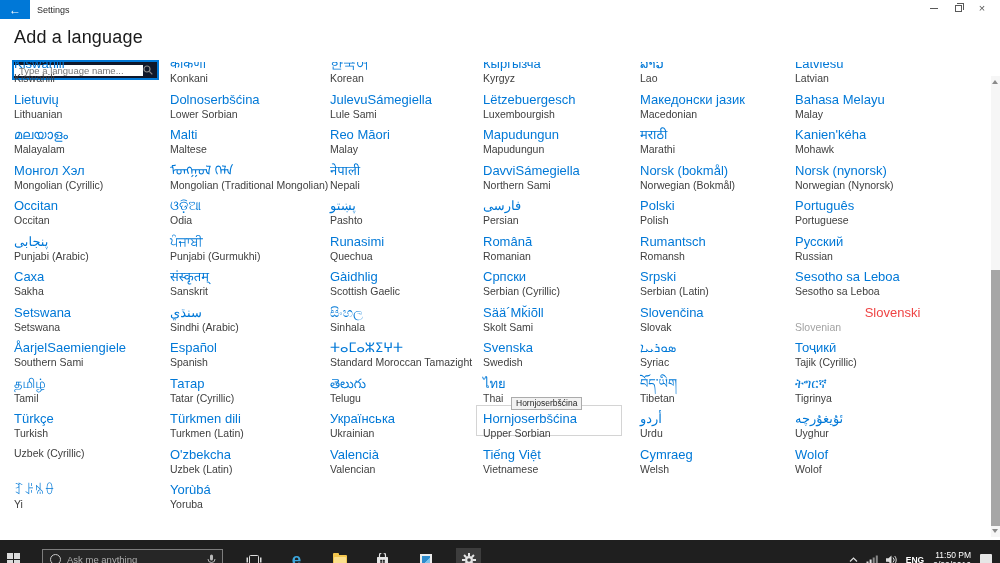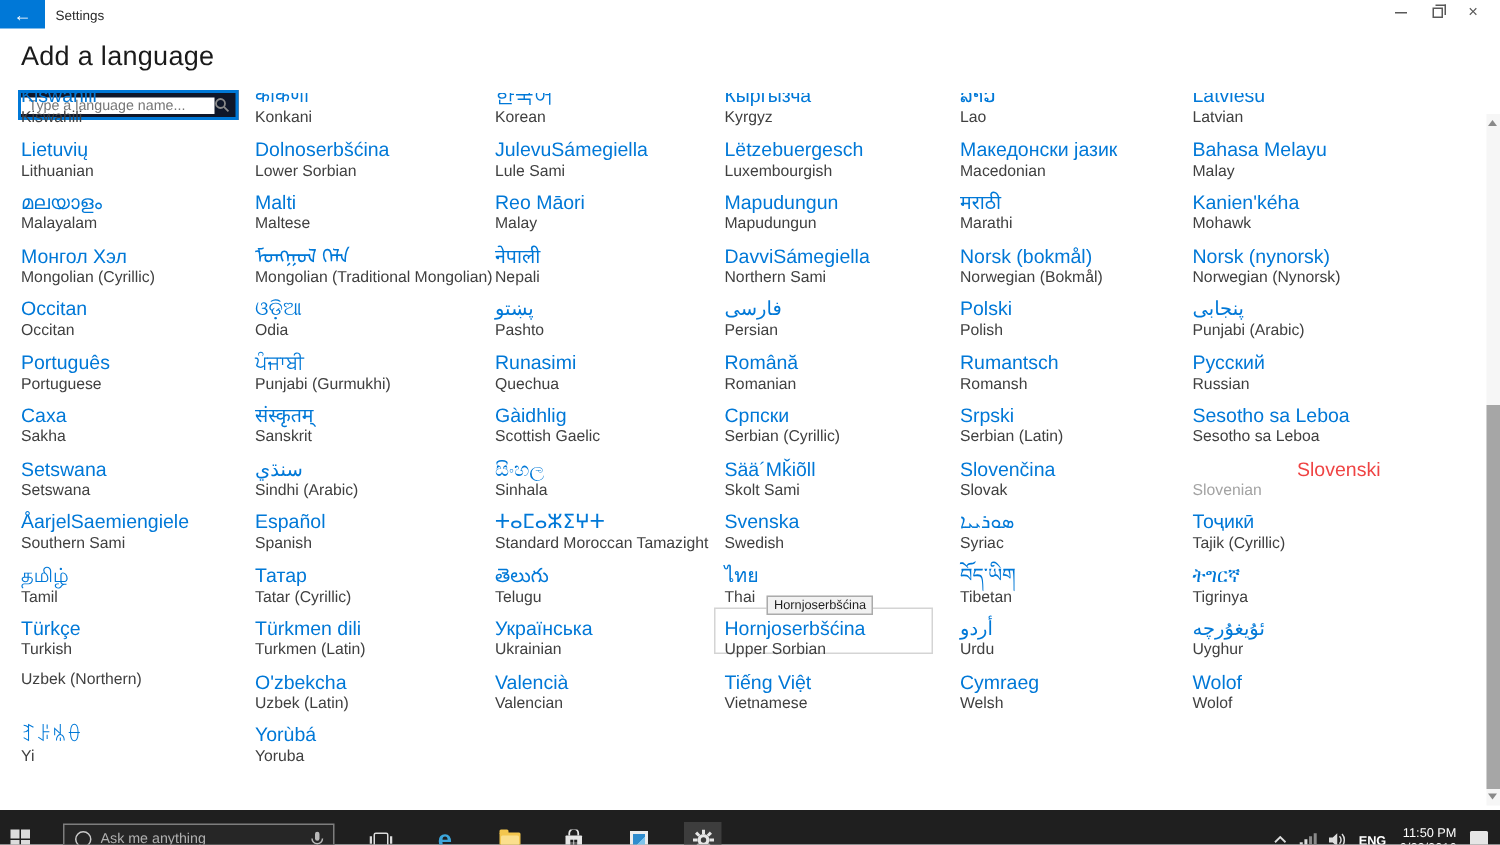--- a/index.html
+++ b/index.html
@@ -223,26 +223,26 @@
       </div>
       <div class="cell">
         <div class="native">فارسی</div>
         <div class="english">Persian</div>
       </div>
       <div class="cell">
         <div class="native">Polski</div>
         <div class="english">Polish</div>
       </div>
       <div class="cell">
+        <div class="native">Português</div>
+        <div class="english">Portuguese</div>
+      </div>
+      <div class="cell">
         <div class="native">پنجابی</div>
         <div class="english">Punjabi (Arabic)</div>
-      </div>
-      <div class="cell">
-        <div class="native">Português</div>
-        <div class="english">Portuguese</div>
       </div>
       <div class="cell">
         <div class="native">ਪੰਜਾਬੀ</div>
         <div class="english">Punjabi (Gurmukhi)</div>
       </div>
       <div class="cell">
         <div class="native">Runasimi</div>
         <div class="english">Quechua</div>
       </div>
       <div class="cell">
@@ -373,21 +373,21 @@
       </div>
       <div class="cell">
         <div class="native">أردو</div>
         <div class="english">Urdu</div>
       </div>
       <div class="cell">
         <div class="native">ئۇيغۇرچە</div>
         <div class="english">Uyghur</div>
       </div>
       <div class="cell">
-        <div class="english">Uzbek (Northern)</div>
+        <div class="english">Uzbek (Cyrillic)</div>
       </div>
       <div class="cell">
         <div class="native">O'zbekcha</div>
         <div class="english">Uzbek (Latin)</div>
       </div>
       <div class="cell">
         <div class="native">Valencià</div>
         <div class="english">Valencian</div>
       </div>
       <div class="cell">

